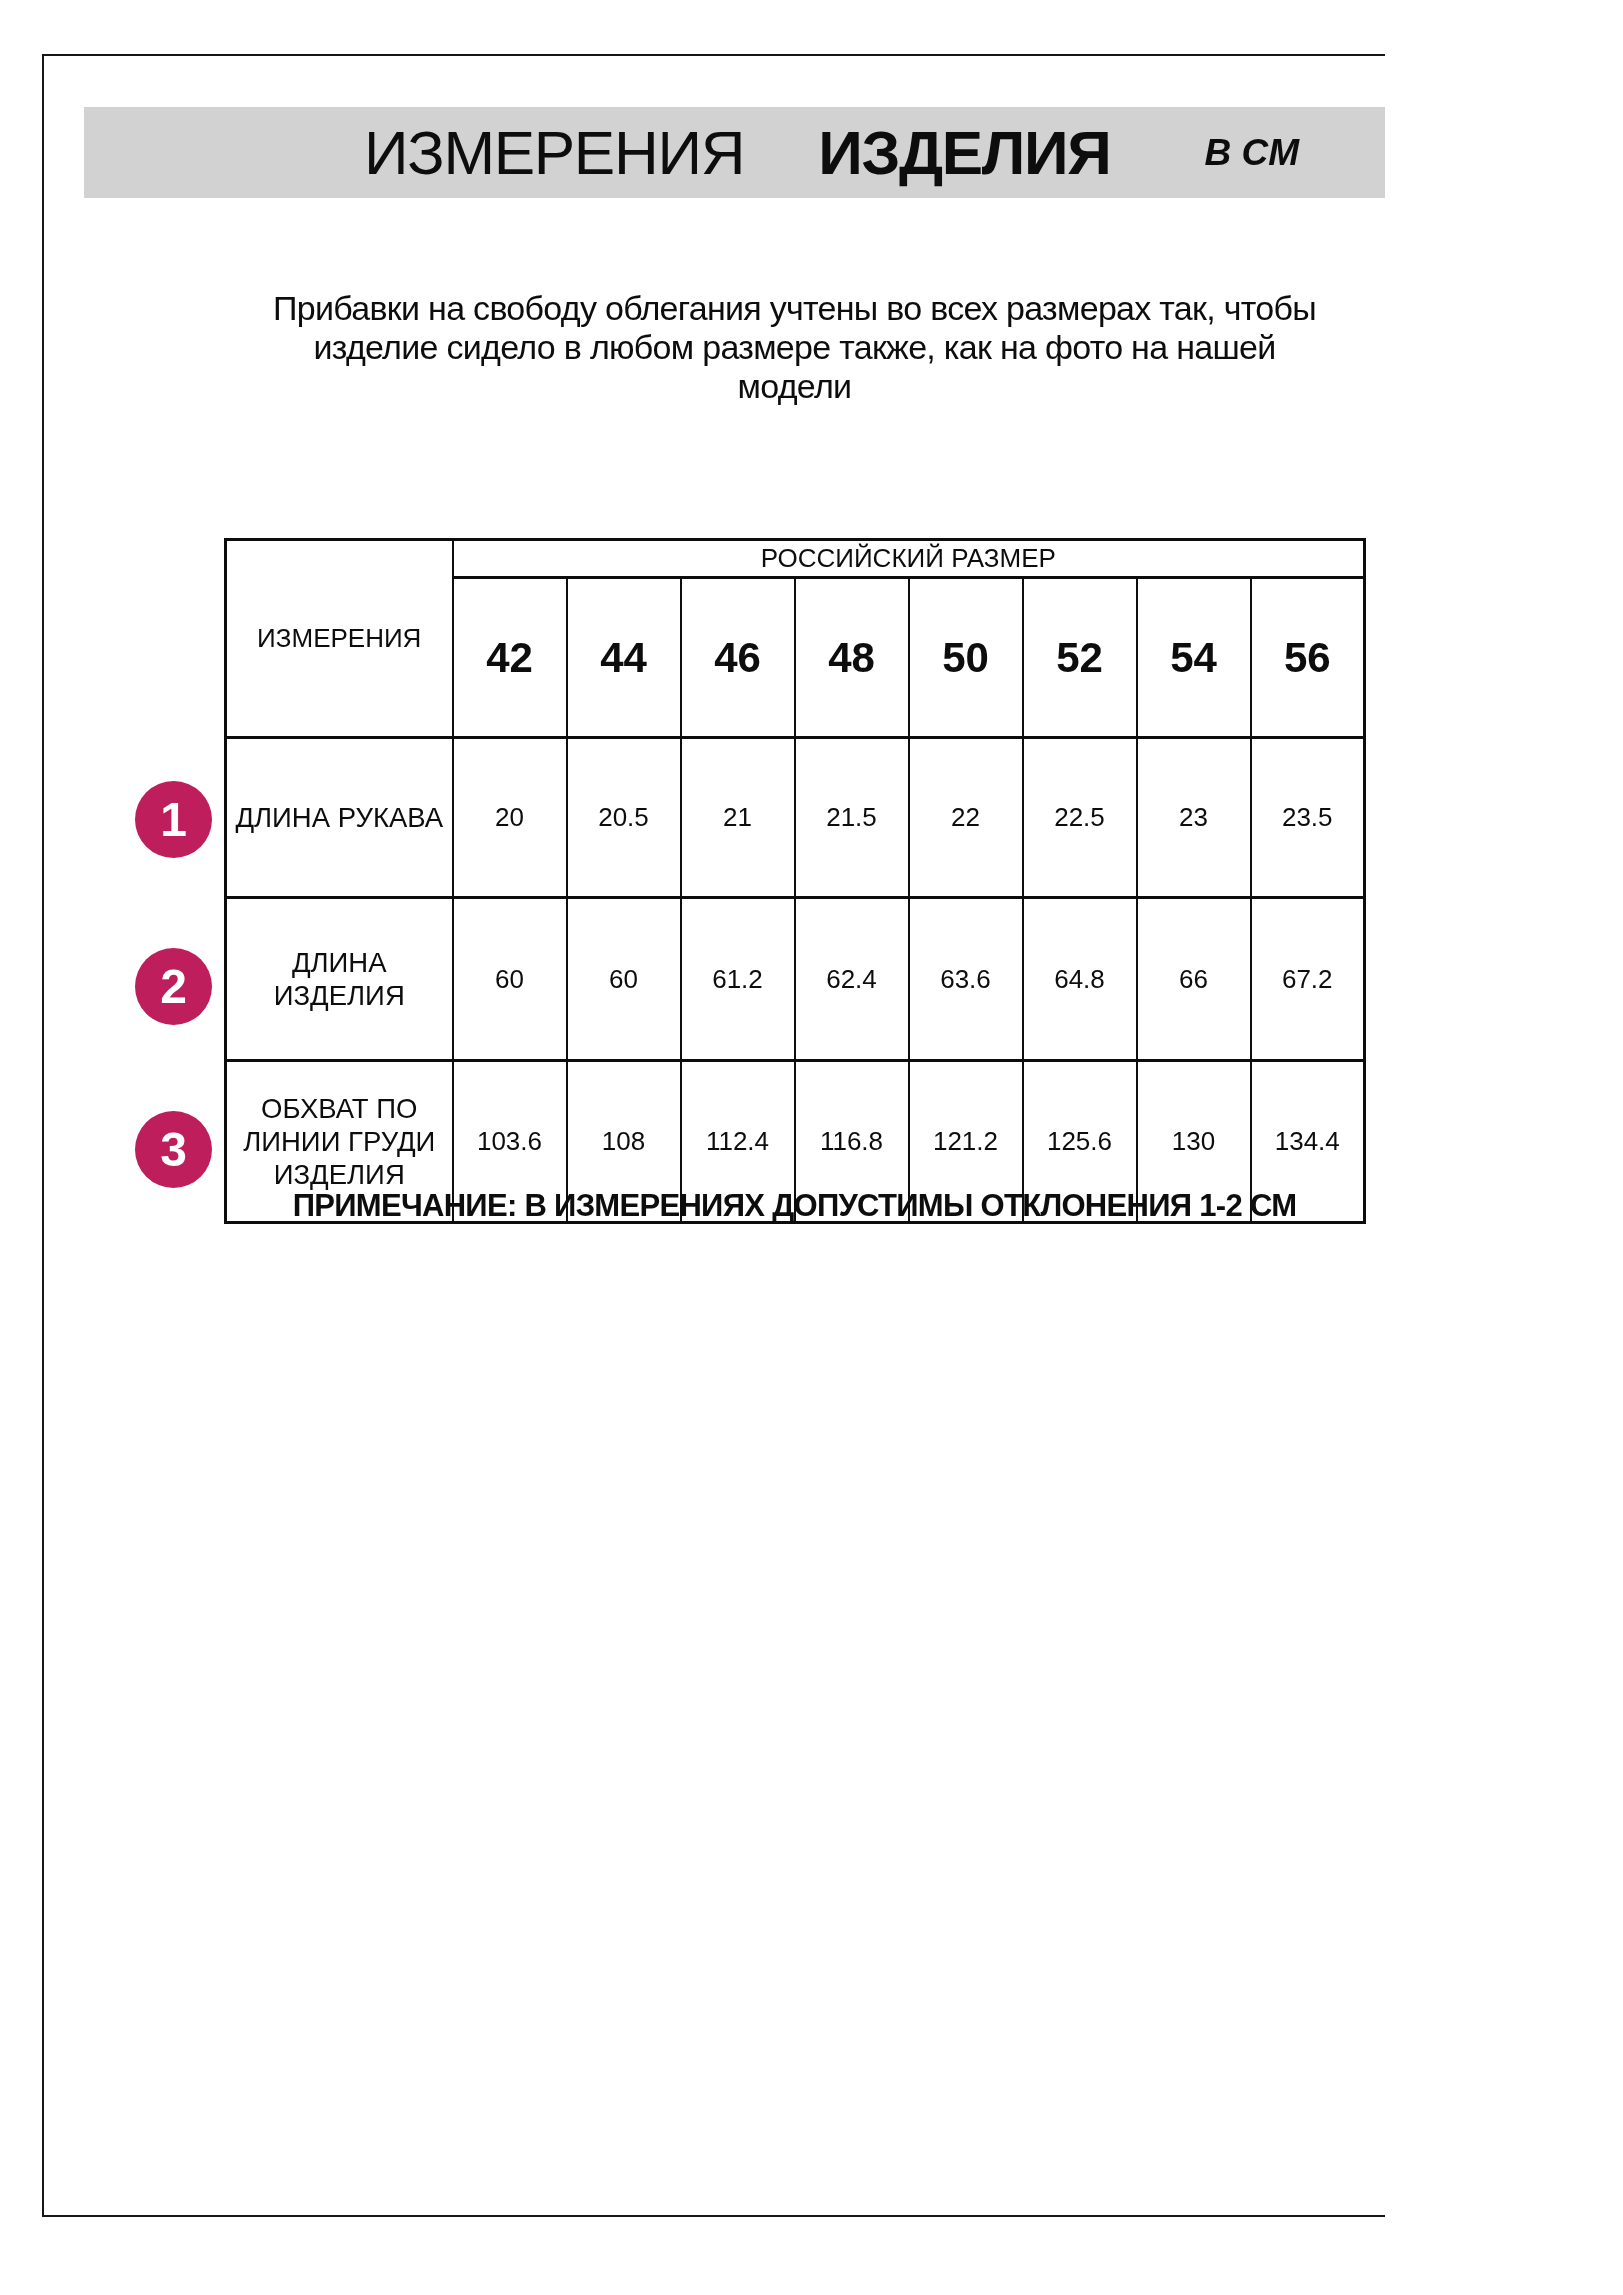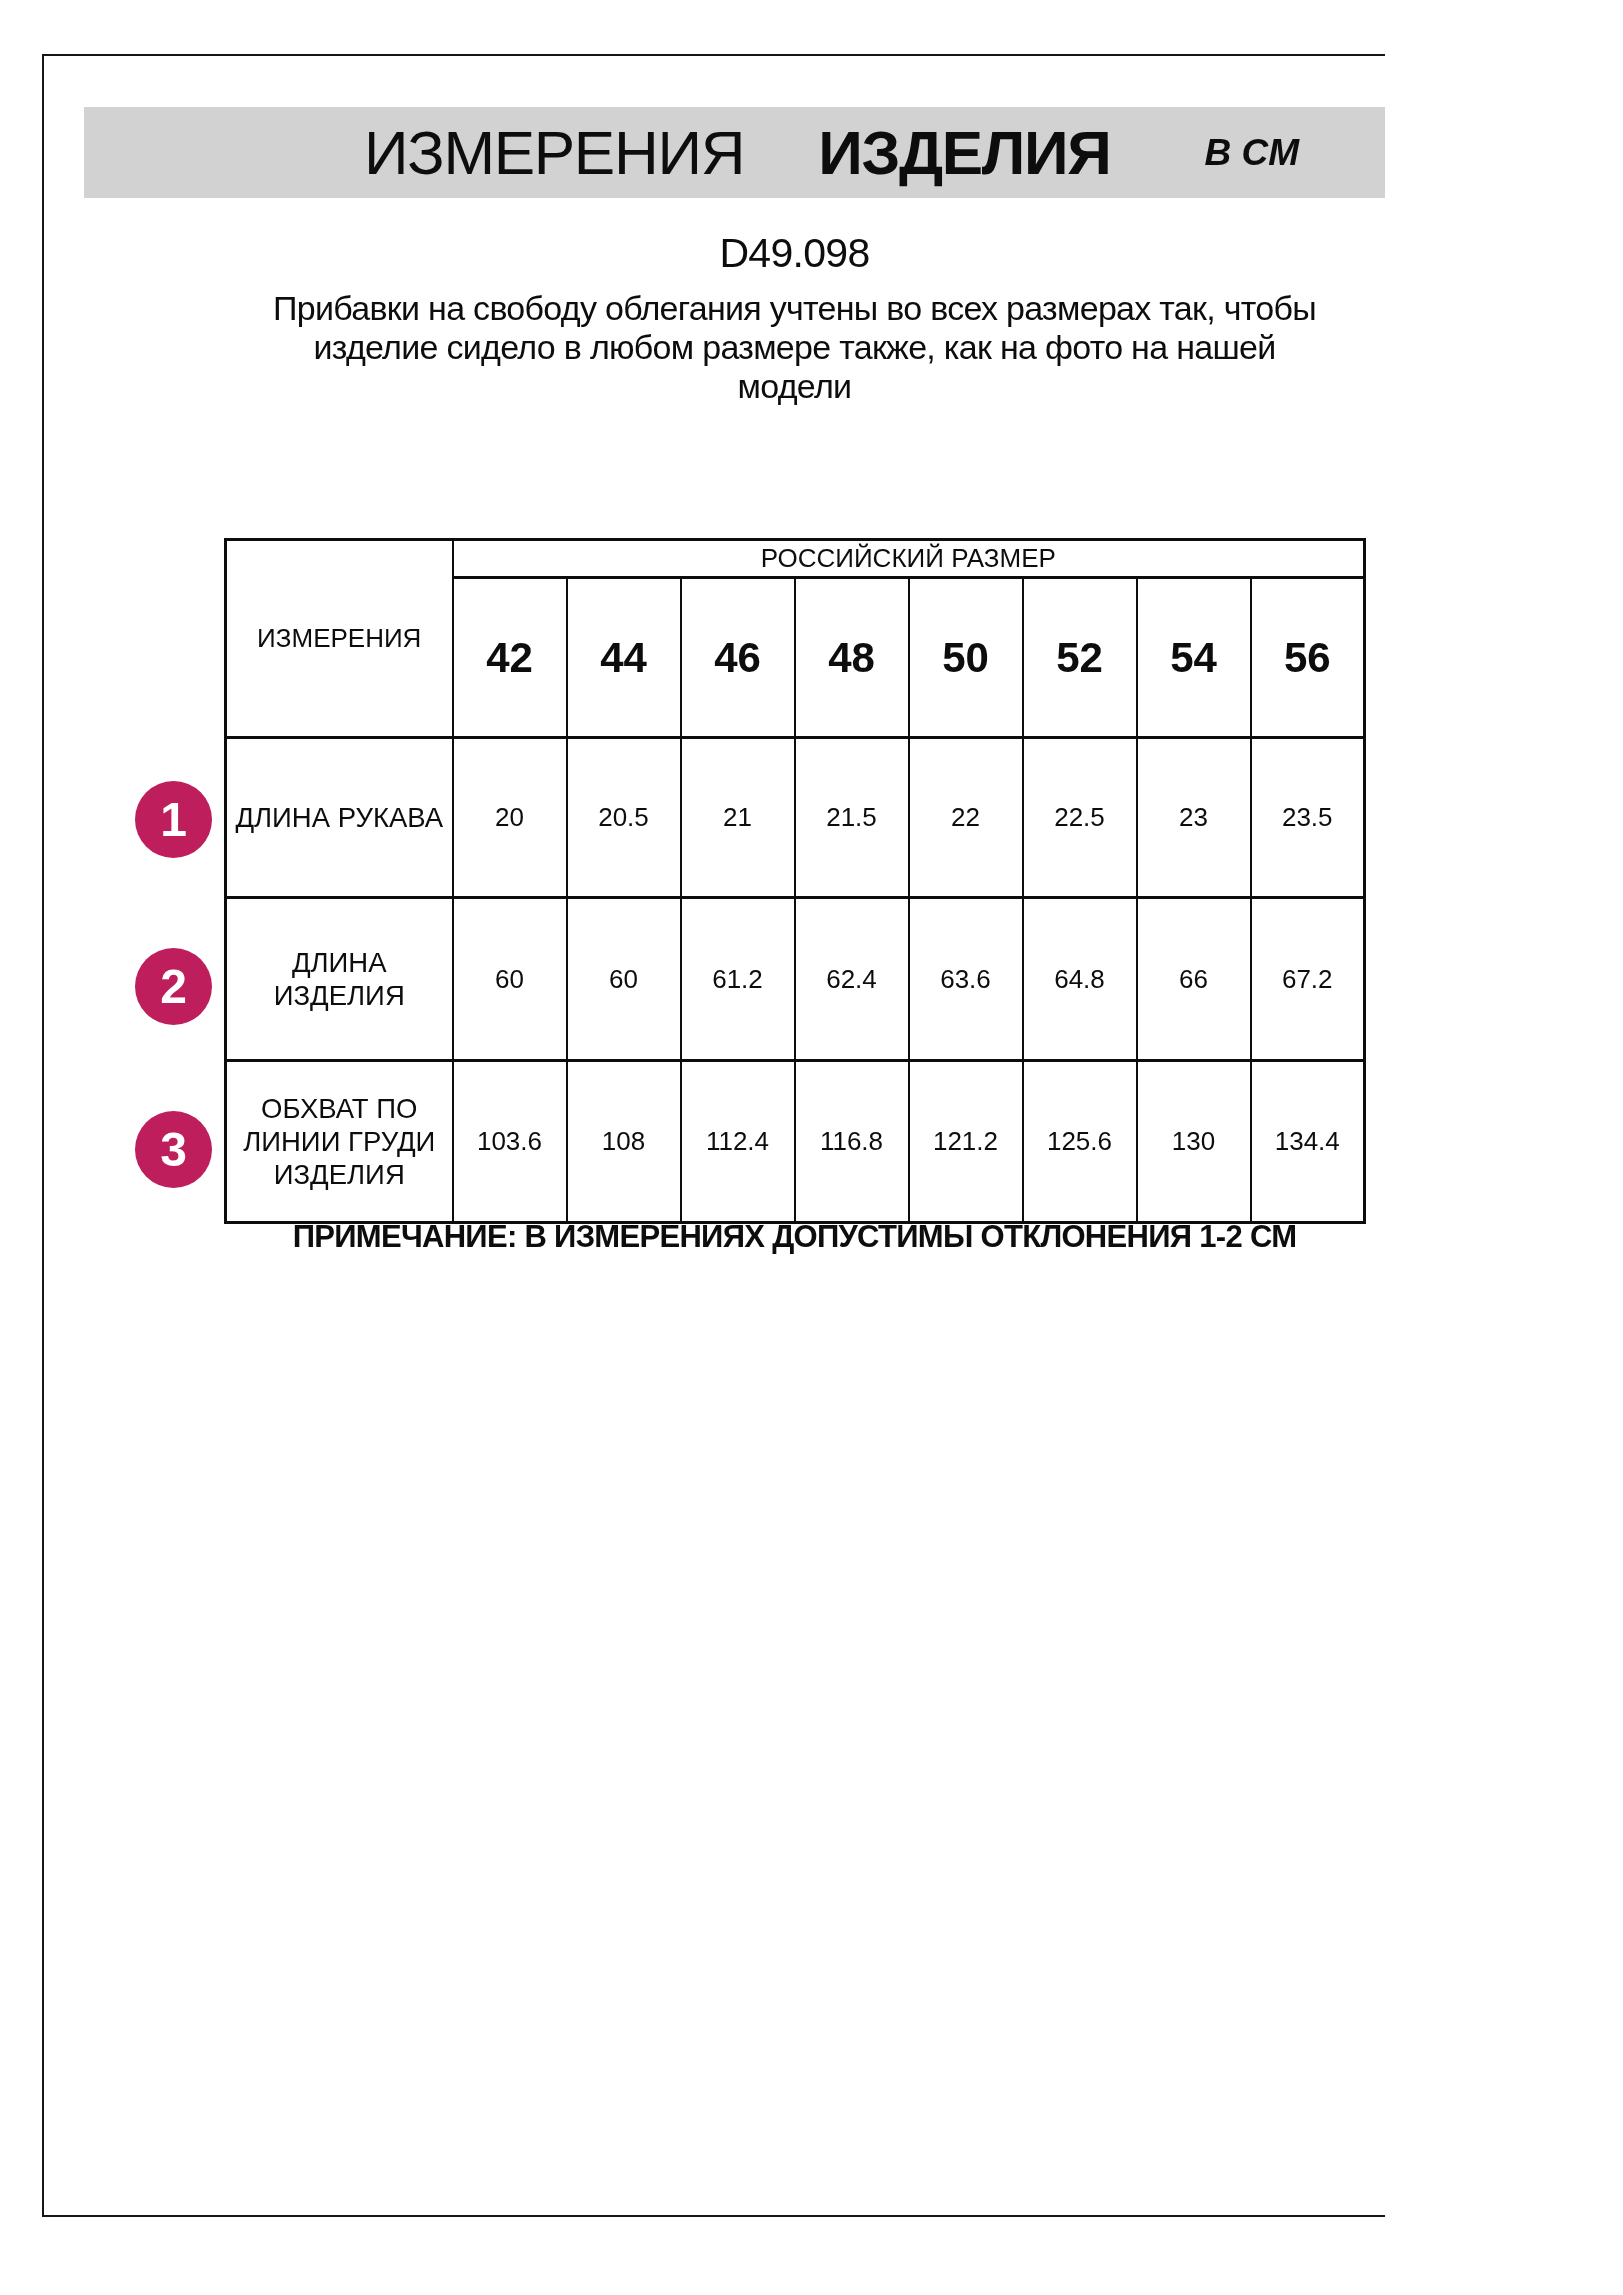--- a/index.html
+++ b/index.html
@@ -15,21 +15,21 @@
     position:absolute;left:84px;top:107px;width:1420px;height:91px;
     background:#d2d2d2;display:flex;align-items:center;
     padding-left:280px;box-sizing:border-box;white-space:nowrap;
   }
   .title-main{font-size:62px;font-weight:400;letter-spacing:-1.3px;}
   .title-bold{font-size:62px;font-weight:700;letter-spacing:-1.3px;margin-left:74px;}
   .title-units{font-size:37px;font-weight:700;margin-left:94px;font-style:italic;}
   .center-band{position:absolute;left:42px;width:1505px;text-align:center;}
   .article-code{top:230px;font-size:41px;font-weight:400;letter-spacing:-0.7px;}
   .intro{top:289px;font-size:34px;line-height:39px;letter-spacing:-0.7px;white-space:pre-line;}
-  .note{top:1219px;font-size:31px;font-weight:700;letter-spacing:-0.7px;}
+  .note{top:1188px;font-size:31px;font-weight:700;letter-spacing:-0.7px;}
 
   table.size-table{
     position:absolute;left:224px;top:538px;width:1139px;
     border-collapse:collapse;table-layout:fixed;
     border:3.3px solid #0d0d0d;
   }
   table.size-table td{
     text-align:center;vertical-align:middle;padding:0;
     border-left:2px solid #0d0d0d;box-sizing:border-box;
   }
@@ -58,21 +58,20 @@
 <div class="page">
 
   <div class="page-border"></div>
 
   <div class="title-bar">
     <span class="title-main">ИЗМЕРЕНИЯ</span>
     <span class="title-bold">ИЗДЕЛИЯ</span>
     <span class="title-units">В СМ</span>
   </div>
 
-  <div class="center-band article-code">D49.098</div>
 
   <div class="center-band intro">Прибавки на свободу облегания учтены во всех размерах так, чтобы
 изделие сидело в любом размере также, как на фото на нашей
 модели</div>
 
   <table class="size-table">
     <colgroup>
       <col style="width:227px">
       <col style="width:114px">
         <col style="width:114px">

